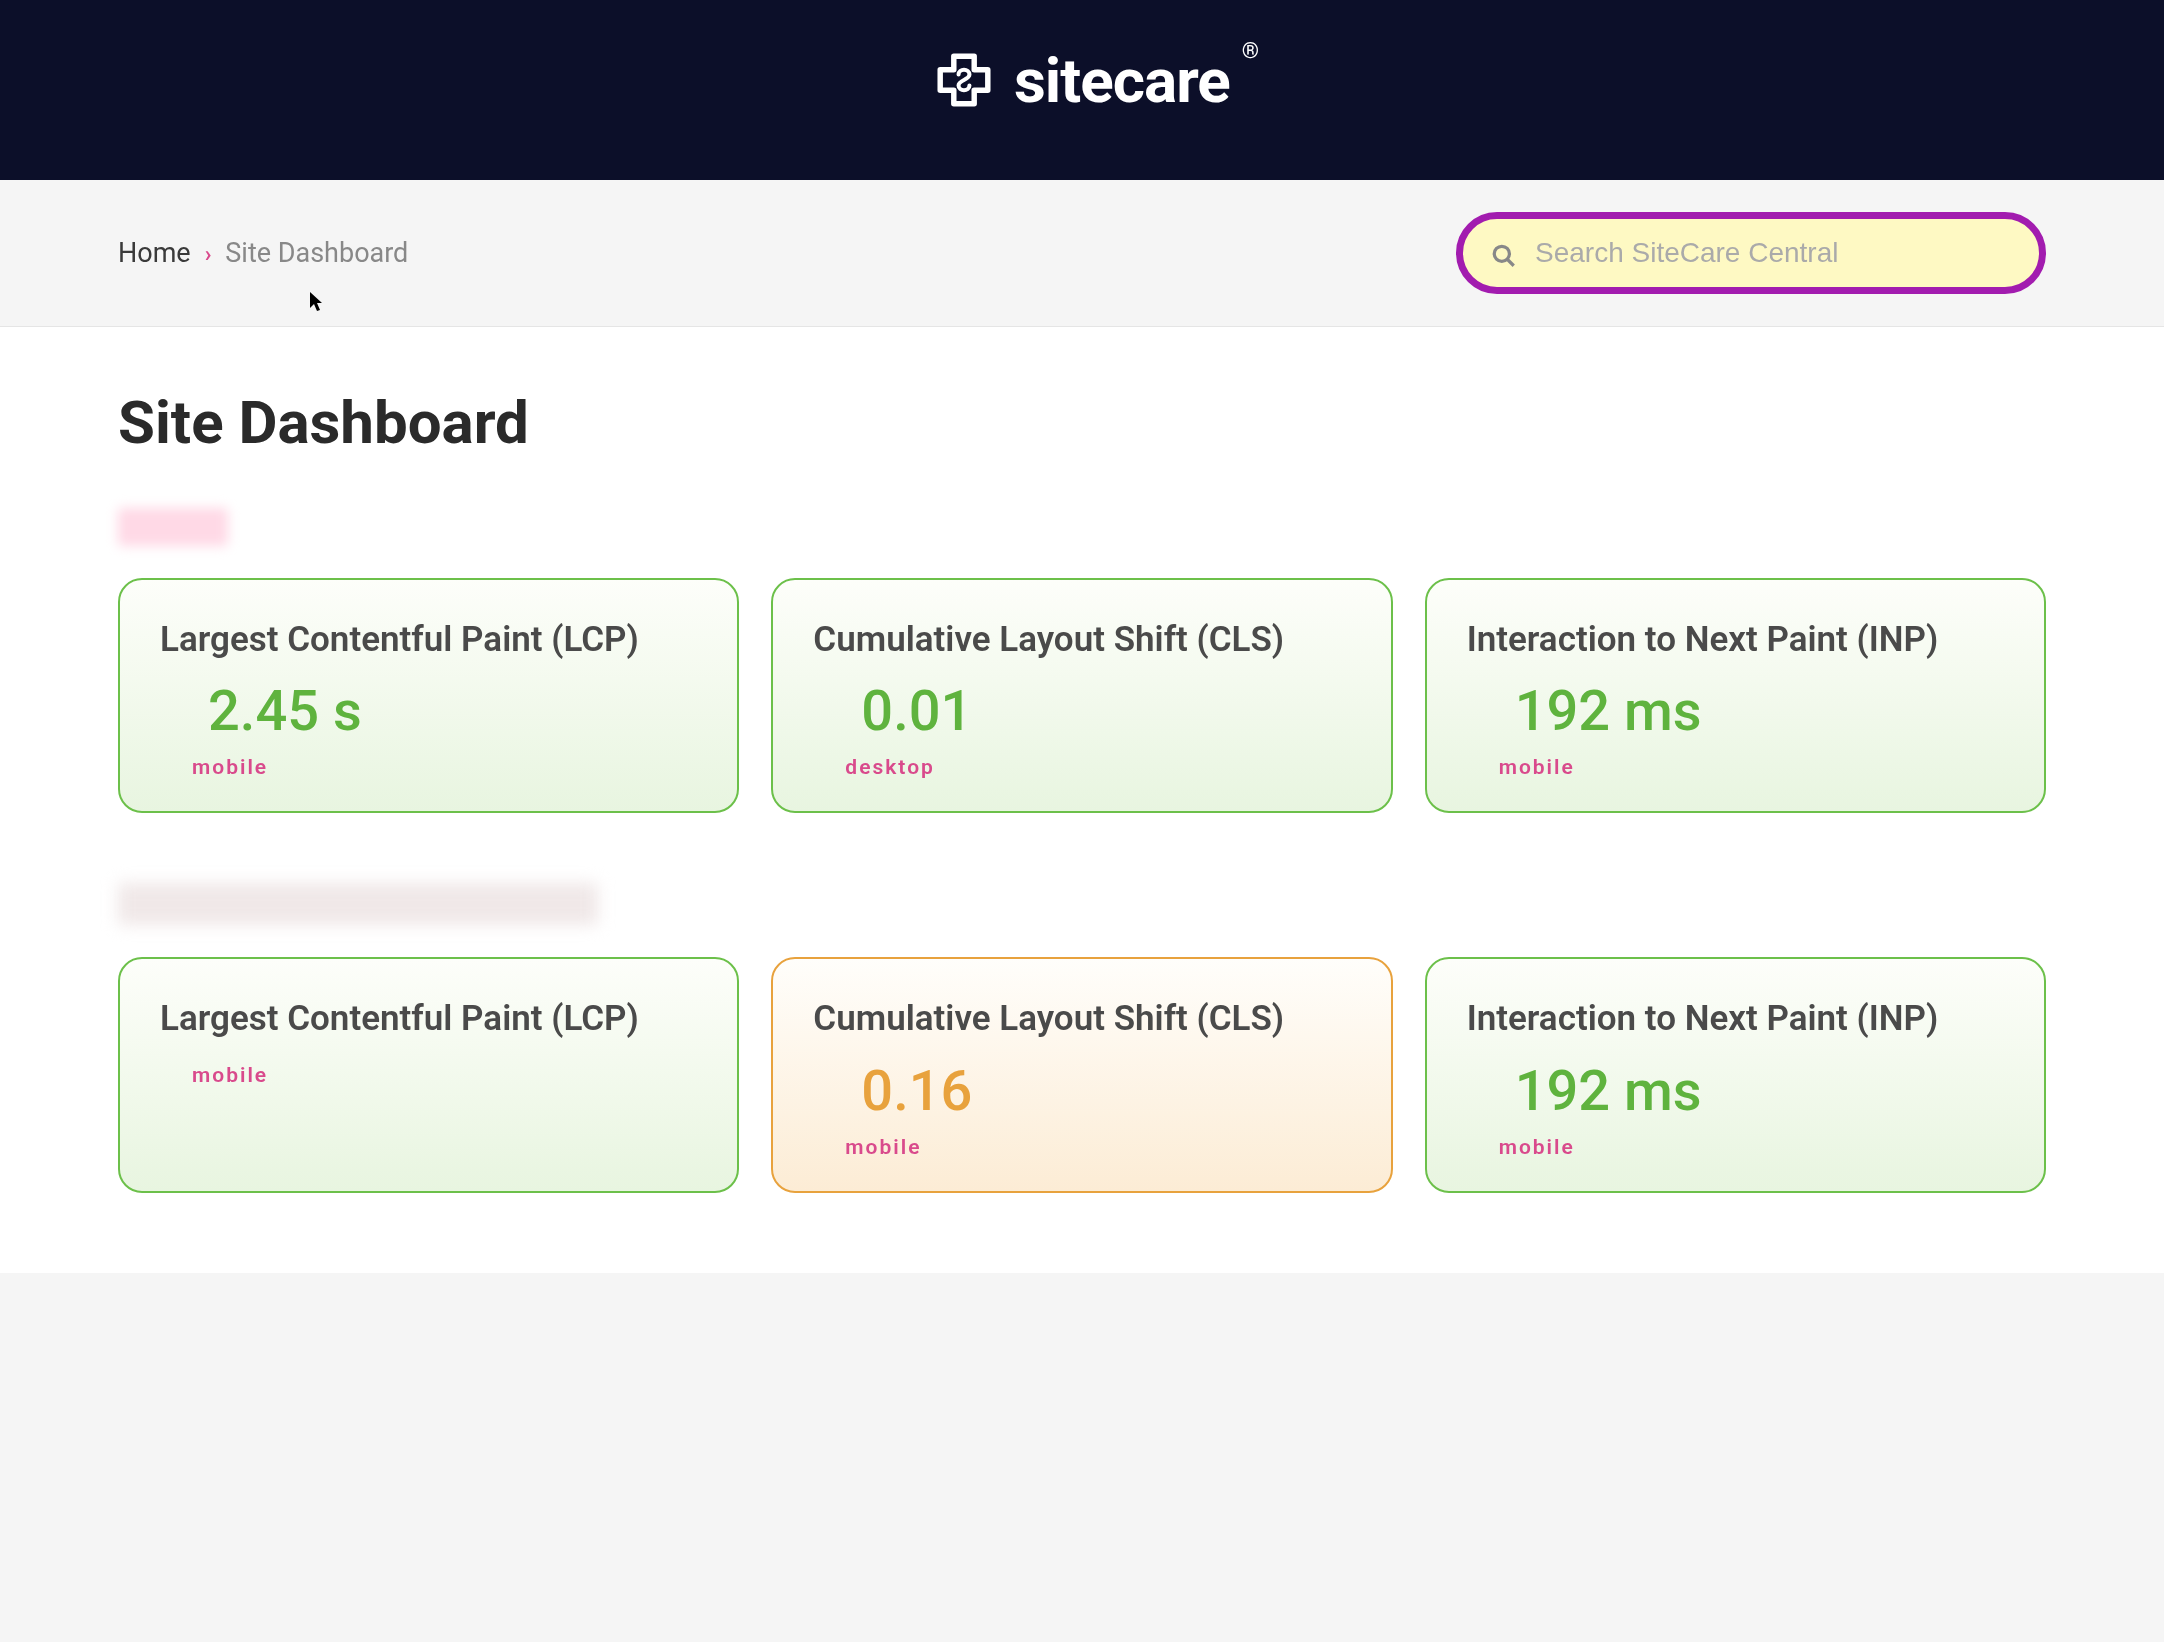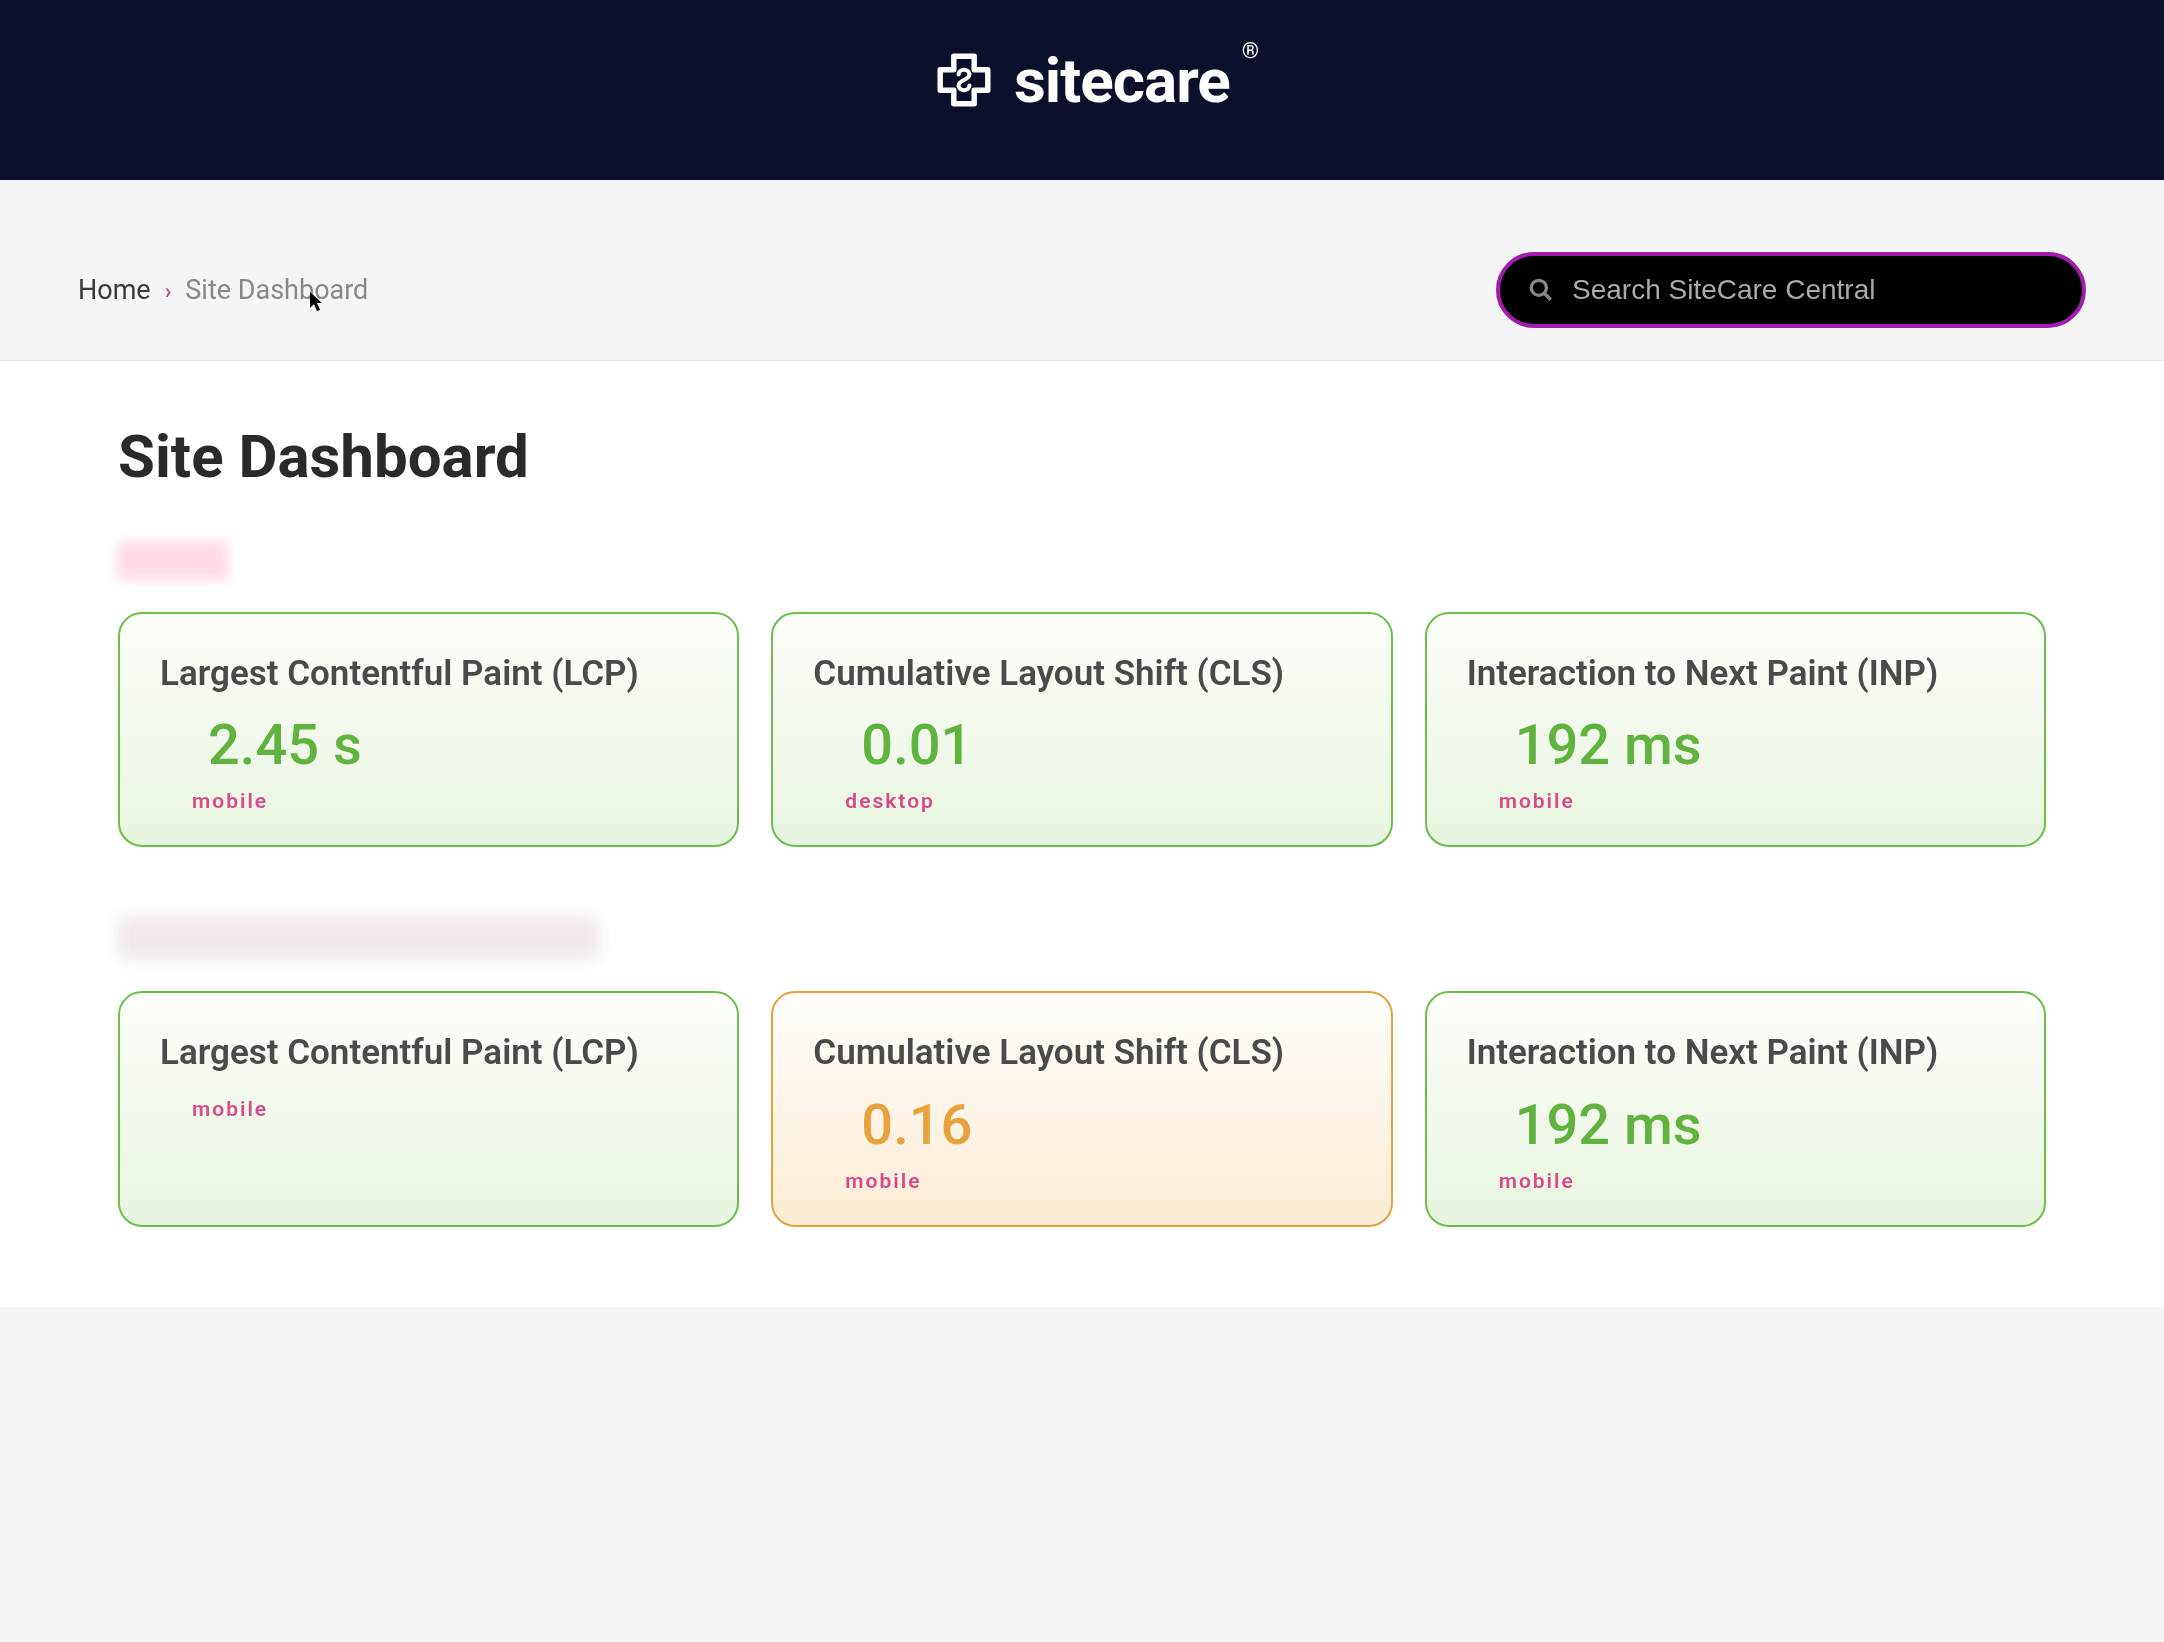--- a/index.html
+++ b/index.html
@@ -54,23 +54,22 @@
       position: relative;
       top: -30px;
       left: -4px;
     }
     
     .subheader {
       background: #f5f5f5;
       display: flex;
       align-items: center;
       justify-content: space-between;
-      padding: 32px 78px;
+      padding: 32px 118px;
       border-bottom: 1px solid #e5e5e5;
-      margin-top: 40px;
     }
     
     .breadcrumb {
       display: flex;
       align-items: center;
       gap: 14px;
       font-size: 27px;
       color: #5a5a5a;
     }
     
@@ -85,23 +84,23 @@
       font-size: 22px;
       font-weight: bold;
     }
     
     .breadcrumb-current {
       color: #888;
     }
     
     .search-wrapper {
       display: flex;
-      align-items: center;
-      background: #000000;
-      border: 4px solid #a21caf;
+      align-items: flex-end;
+      background: #fef9c3;
+      border: 7px solid #a21caf;
       border-radius: 50px;
       padding: 18px 28px;
       width: 590px;
       gap: 18px;
     }
     
     .search-icon {
       width: 26px;
       height: 26px;
       color: #888;

